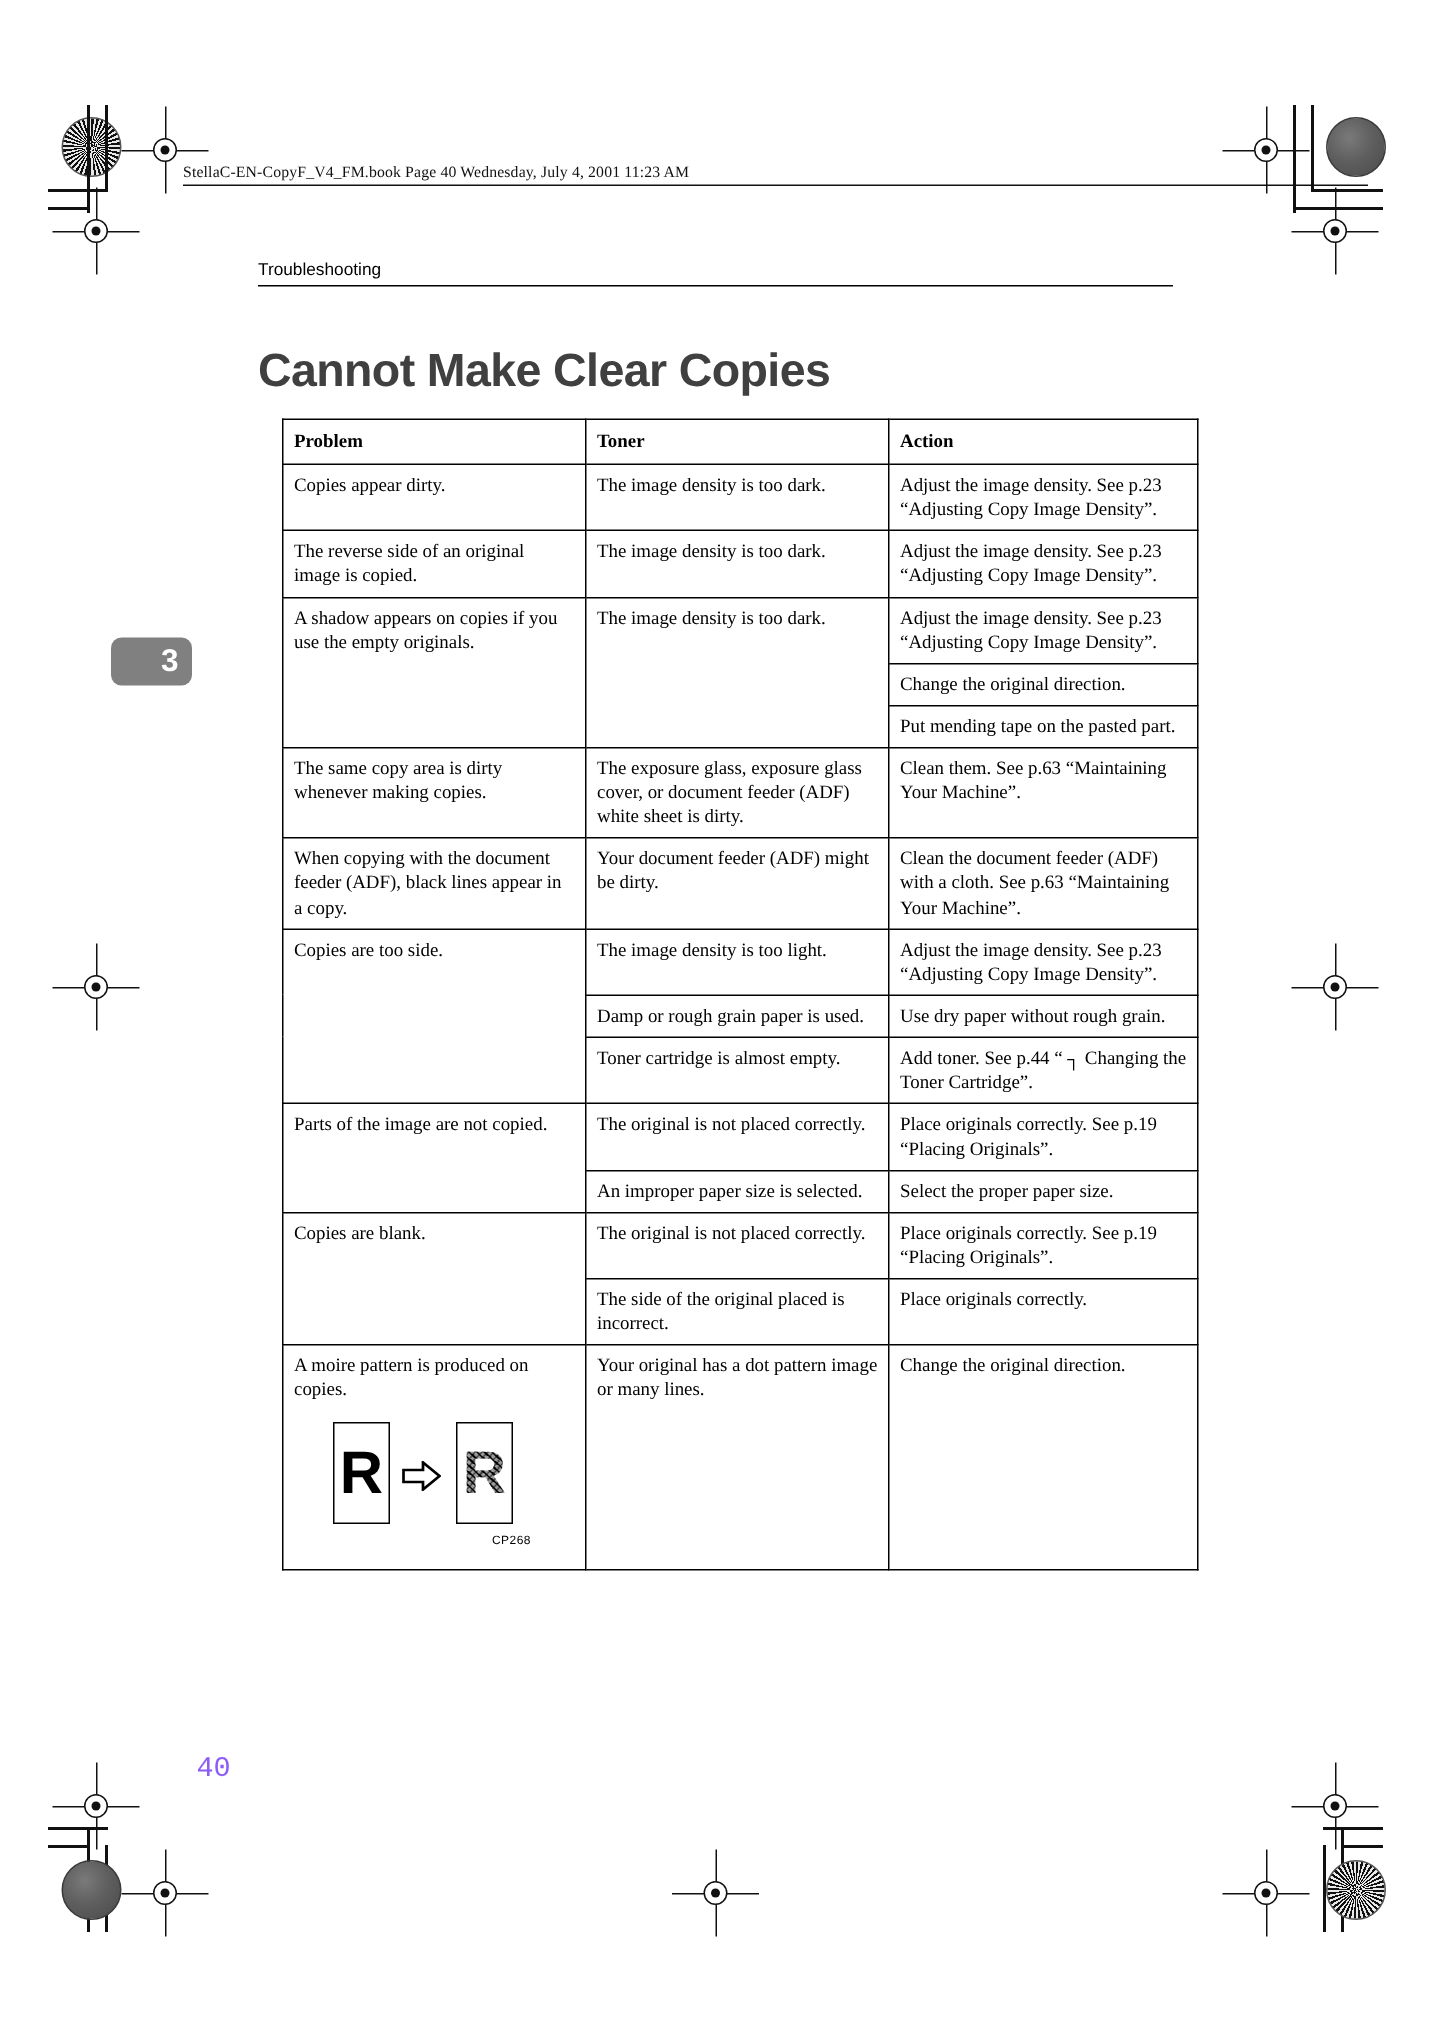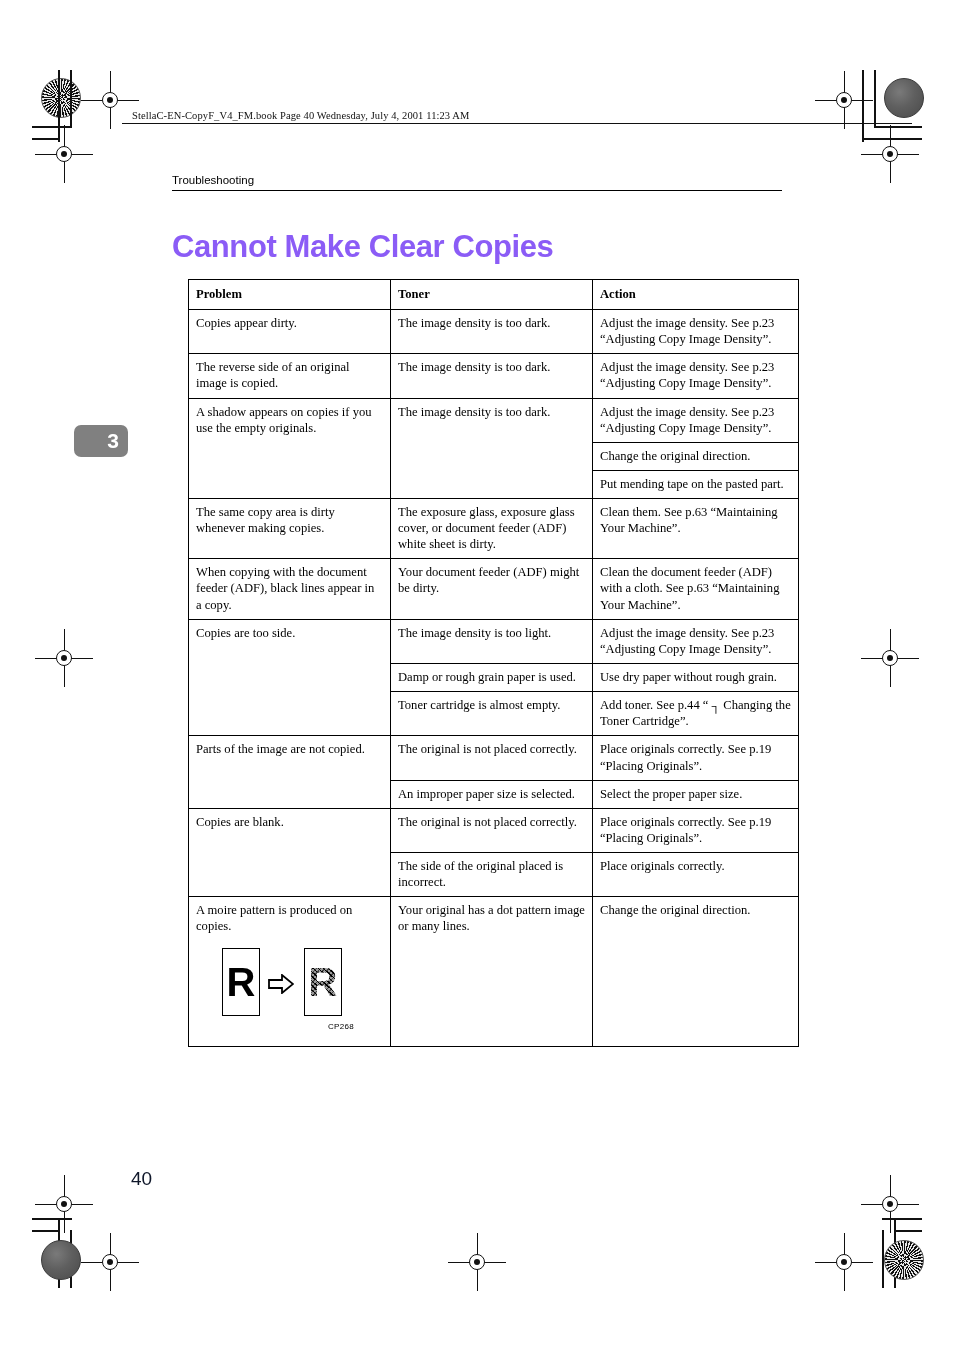--- a/index.html
+++ b/index.html
@@ -43,59 +43,59 @@
   .rosette.solid {
     background: radial-gradient(circle at 38% 34%, #7a7a7a 0%, #5f5f5f 45%, #4a4a4a 100%);
     border:1px solid #3a3a3a;
   }
 
   .corner { position:absolute; }
   .corner i { position:absolute; background:#111; display:block; }
 
   
   .page-header-line {
-    position:absolute; left:132px; top:110px;
+    position:absolute; left:122px; top:110px;
     font-family:"Liberation Serif", serif;
     font-size:10.5px; color:#111; letter-spacing:0.1px;
     white-space:nowrap;
   }
   .header-rule {
     position:absolute; left:122px; top:123px; width:790px; height:1px; background:#111;
   }
 
   .running-head {
     position:absolute; left:172px; top:174px;
     font-family:"Liberation Sans", sans-serif;
     font-size:11.5px; color:#000;
   }
   .running-rule {
     position:absolute; left:172px; top:190px; width:610px; height:1.3px; background:#000;
   }
 
   .chapter-title {
     position:absolute; left:172px; top:208px;
     font-family:"Liberation Sans", sans-serif;
-    font-weight:bold; font-size:31px; letter-spacing:-0.4px; color:#8b5cf6;
+    font-weight:bold; font-size:31px; letter-spacing:-0.4px; color:#404040;
   }
 
   .chapter-tab {
     position:absolute; left:74px; top:425px;
     width:54px; height:32px; border-radius:7px;
     background:#808080;
     color:#ffffff;
     font-family:"Liberation Sans", sans-serif;
     font-weight:bold; font-size:21px;
     display:flex; align-items:center; justify-content:flex-end;
     padding-right:9px;
   }
 
   .page-number {
     position:absolute; left:131px; top:1168px;
-    font-family:Liberation Sans, sans-serif;
-    font-size:19px; color:#0f172a;
+    font-family:Liberation Mono, monospace;
+    font-size:19px; color:#8b5cf6;
   }
 
   
   table.tbl {
     position:absolute; left:172px; top:279px;
     width:610px;
     border-collapse:collapse;
     font-family:"Liberation Serif", serif;
     font-size:12.6px;
     color:#000;

